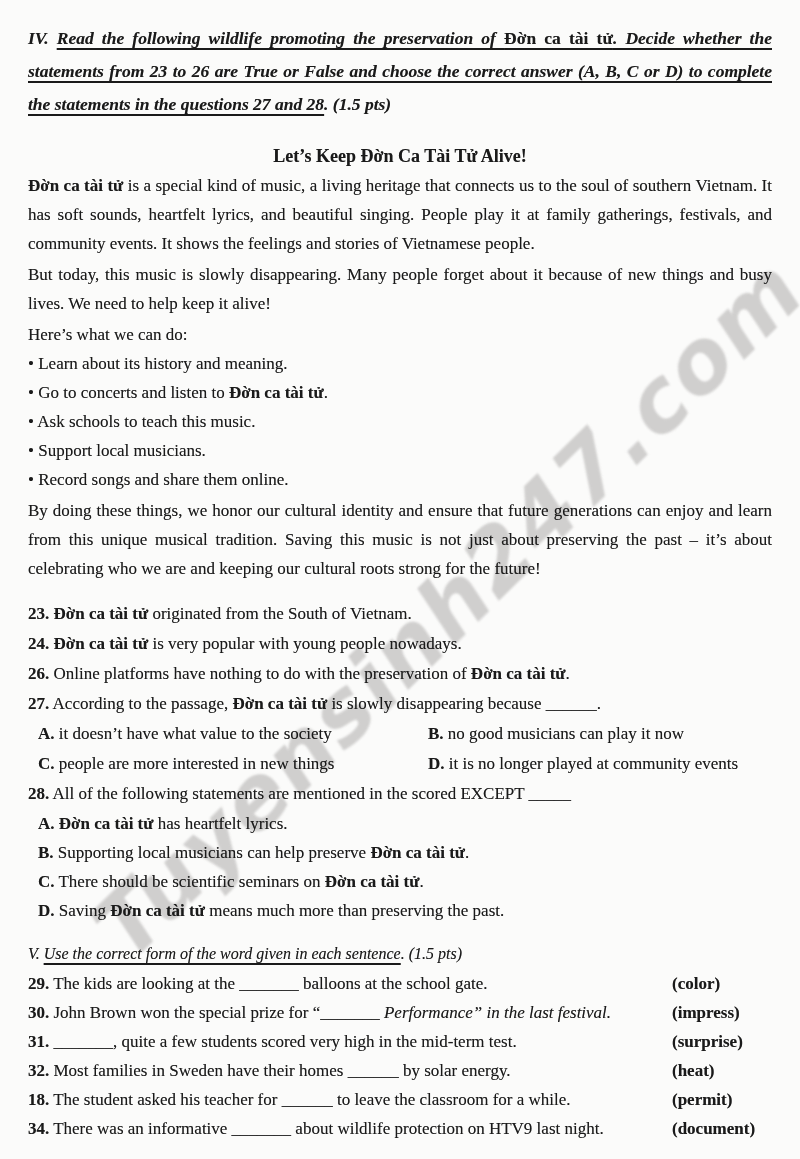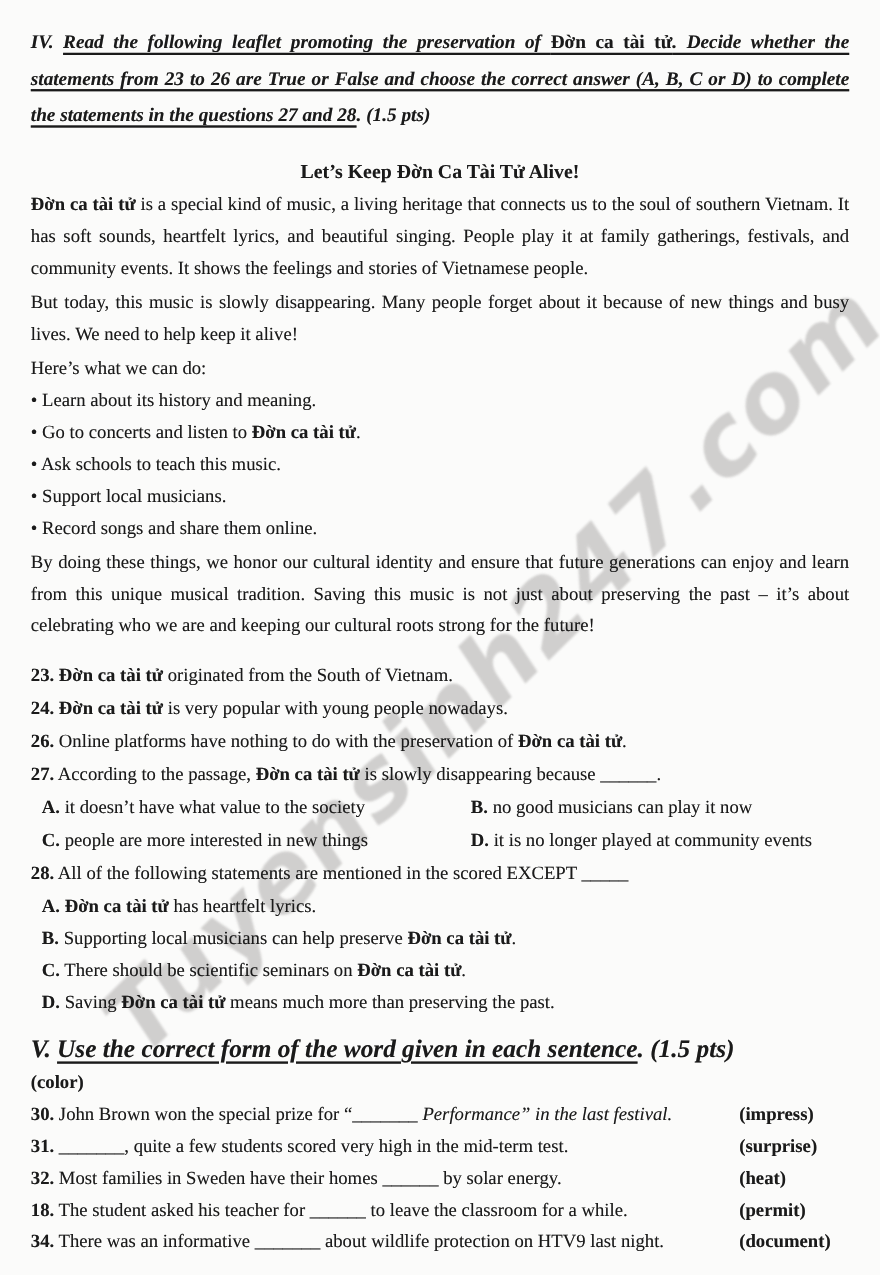--- a/index.html
+++ b/index.html
@@ -39,37 +39,37 @@
   }
   .para{line-height:29px;text-align:justify;margin-top:2px;}
   .bullet{line-height:29px;}
   .q{line-height:30px;}
   .optrow{display:flex;line-height:30px;padding-left:10px;}
   .optL{width:390px;}
   .optR{flex:1;}
   .subopt{line-height:29px;padding-left:10px;}
   .gap-q{height:16px;}
   .gap-v{height:14px;}
-  .vhead{font-weight:bold;font-style:italic;font-size:23px;line-height:30px;}
+  .vhead{font-weight:normal;font-style:italic;font-size:16px;line-height:30px;}
   .vhead .u{text-decoration:underline;text-decoration-thickness:1.6px;text-underline-offset:4px;}
   .vrow{display:flex;line-height:29px;}
   .vmain{flex:1;padding-right:6px;}
   .vhint{width:100px;font-weight:bold;}
   b{font-weight:bold;}
   i{font-style:italic;}
 </style>
 </head>
 <body>
 
 <div class="watermark">Tuyensinh247.com</div>
 
 <div class="content">
 
   <div class="heading">
-    <span>IV. </span><span class="u">Read the following leaflet promoting the preservation of </span><span class="u vn">Đờn ca tài tử</span><span class="u">. Decide whether the statements from 23 to 26 are True or False and choose the correct answer (A, B, C or D) to complete the statements in the questions 27 and 28</span><span>. (1.5 pts)</span>
+    <span>IV. </span><span class="u">Read the following wildlife promoting the preservation of </span><span class="u vn">Đờn ca tài tử</span><span class="u">. Decide whether the statements from 23 to 26 are True or False and choose the correct answer (A, B, C or D) to complete the statements in the questions 27 and 28</span><span>. (1.5 pts)</span>
   </div>
 
   <div class="leaflet-title">Let’s Keep Đờn Ca Tài Tử Alive!</div>
 
   <div class="para">
     <b>Đờn ca tài tử</b><span> is a special kind of music, a living heritage that connects us to the soul of southern Vietnam. It has soft sounds, heartfelt lyrics, and beautiful singing. People play it at family gatherings, festivals, and community events. It shows the feelings and stories of Vietnamese people.</span>
   </div>
 
   <div class="para">But today, this music is slowly disappearing. Many people forget about it because of new things and busy lives. We need to help keep it alive!</div>
 
@@ -125,20 +125,21 @@
     <b>D.</b><span> Saving </span><b>Đờn ca tài tử</b><span> means much more than preserving the past.</span>
   </div>
 
   <div class="gap-v"></div>
 
   <div class="vhead">
     <span>V. </span><span class="u">Use the correct form of the word given in each sentence</span><span>. (1.5 pts)</span>
   </div>
 
   <div class="vrow">
+    <span class="vmain"><b>29.</b><span> The kids are looking at the _______ balloons at the school gate.</span><i></i></span>
     <span class="vhint">(color)</span>
   </div>
   <div class="vrow">
     <span class="vmain"><b>30.</b><span> John Brown won the special prize for “_______ </span><i>Performance” in the last festival.</i></span>
     <span class="vhint">(impress)</span>
   </div>
   <div class="vrow">
     <span class="vmain"><b>31.</b><span> _______, quite a few students scored very high in the mid-term test.</span><i></i></span>
     <span class="vhint">(surprise)</span>
   </div>

